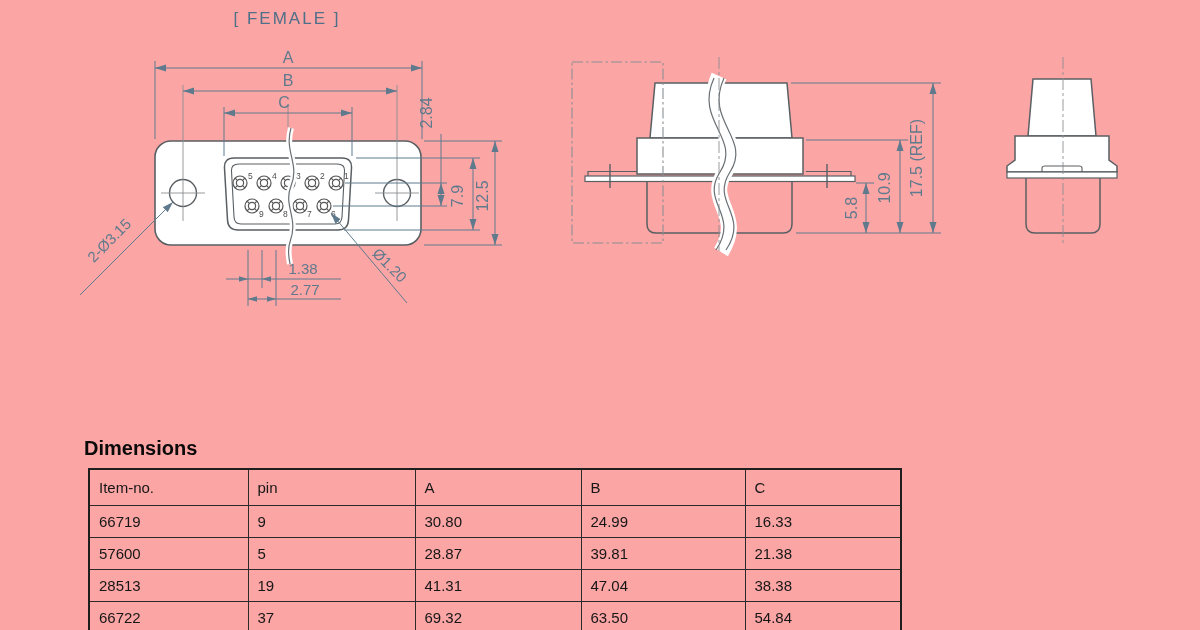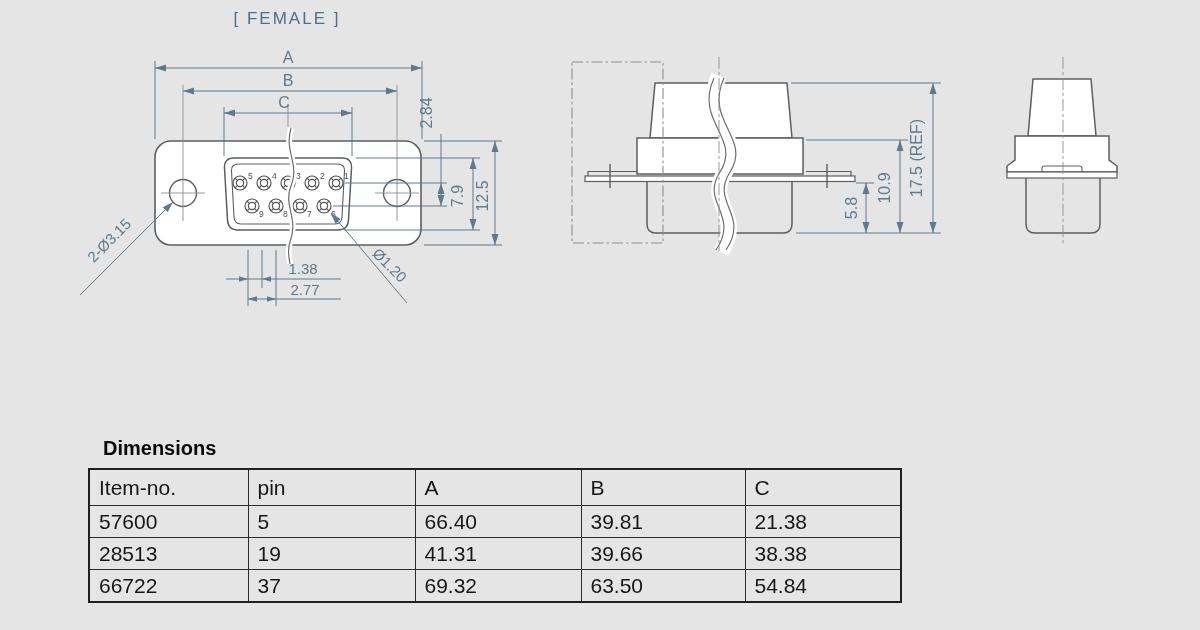--- a/index.html
+++ b/index.html
@@ -1,26 +1,26 @@
 <!DOCTYPE html>
 <html><head>
 <meta charset="utf-8">
 <style>
   html,body{margin:0;padding:0;background:#fff;}
-  #stage{position:relative;width:1200px;height:630px;background:#e5e5e5;overflow:hidden;
+  #stage{position:relative;width:1200px;height:630px;background:#fca5a5;overflow:hidden;
          font-family:"Liberation Sans",sans-serif;}
   #drawing{position:absolute;left:0;top:0;}
   svg text{font-family:"Liberation Sans",sans-serif;}
   .dimtxt{fill:#5f7a8d;font-size:16px;}
   .dimtxt-sm{fill:#5f7a8d;font-size:15px;}
   .pinnum{fill:#4e4e4e;font-size:8.5px;}
   .female{fill:#4f7089;font-size:17px;letter-spacing:2px;}
-  #dim-title{position:absolute;left:103px;top:437px;font-size:20px;font-weight:bold;color:#0a0a0a;}
+  #dim-title{position:absolute;left:84px;top:437px;font-size:20px;font-weight:bold;color:#0a0a0a;}
   #dim-table{position:absolute;left:88px;top:468px;width:812px;border-collapse:collapse;table-layout:fixed;}
-  #dim-table th,#dim-table td{border:1px solid #2b2b2b;font-size:21px;font-weight:normal;
+  #dim-table th,#dim-table td{border:1px solid #2b2b2b;font-size:15px;font-weight:normal;
       color:#161616;text-align:left;padding:0 0 0 9px;white-space:nowrap;overflow:hidden;}
   #dim-table{border:2px solid #1f1f1f;}
   #dim-table th{height:35px;}
   #dim-table td{height:31px;}
 </style>
 </head>
 <body>
 
 <div id="stage">
 
@@ -223,31 +223,38 @@
     <tr>
       <th>Item-no.</th>
       <th>pin</th>
       <th>A</th>
       <th>B</th>
       <th>C</th>
     </tr>
   </thead>
   <tbody>
     <tr>
+      <td>66719</td>
+      <td>9</td>
+      <td>30.80</td>
+      <td>24.99</td>
+      <td>16.33</td>
+    </tr>
+    <tr>
       <td>57600</td>
       <td>5</td>
-      <td>66.40</td>
+      <td>28.87</td>
       <td>39.81</td>
       <td>21.38</td>
     </tr>
     <tr>
       <td>28513</td>
       <td>19</td>
       <td>41.31</td>
-      <td>39.66</td>
+      <td>47.04</td>
       <td>38.38</td>
     </tr>
     <tr>
       <td>66722</td>
       <td>37</td>
       <td>69.32</td>
       <td>63.50</td>
       <td>54.84</td>
     </tr>
   </tbody>

